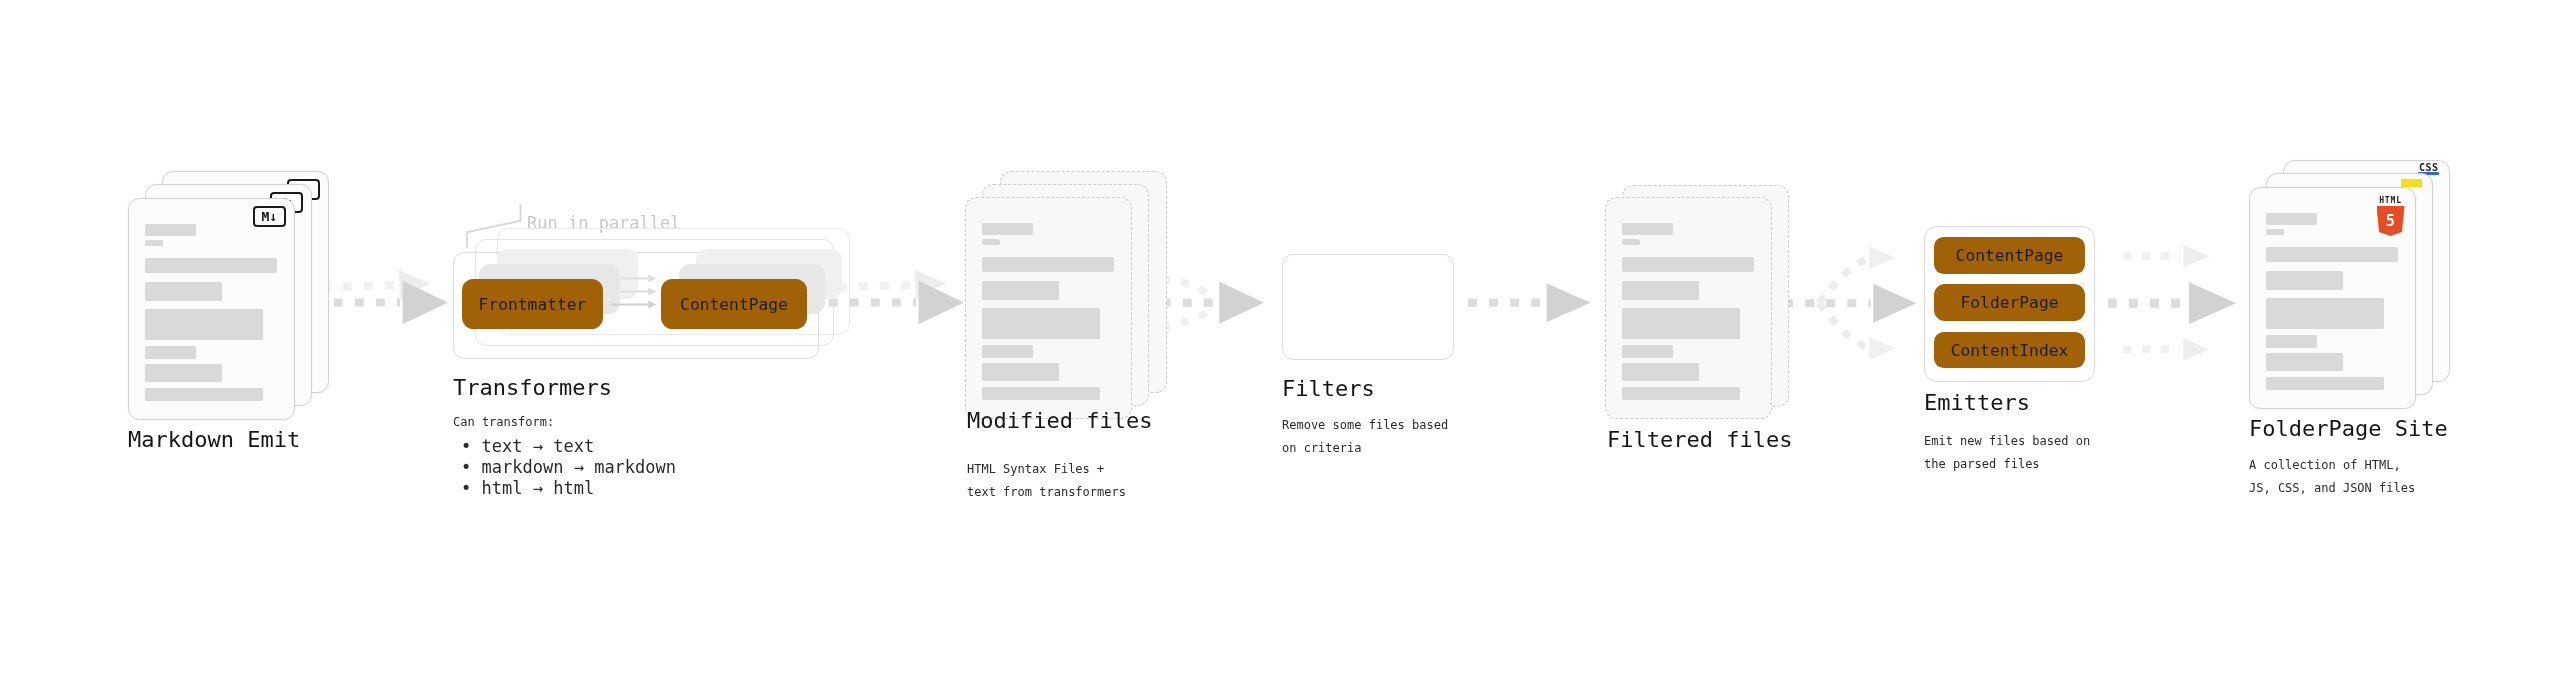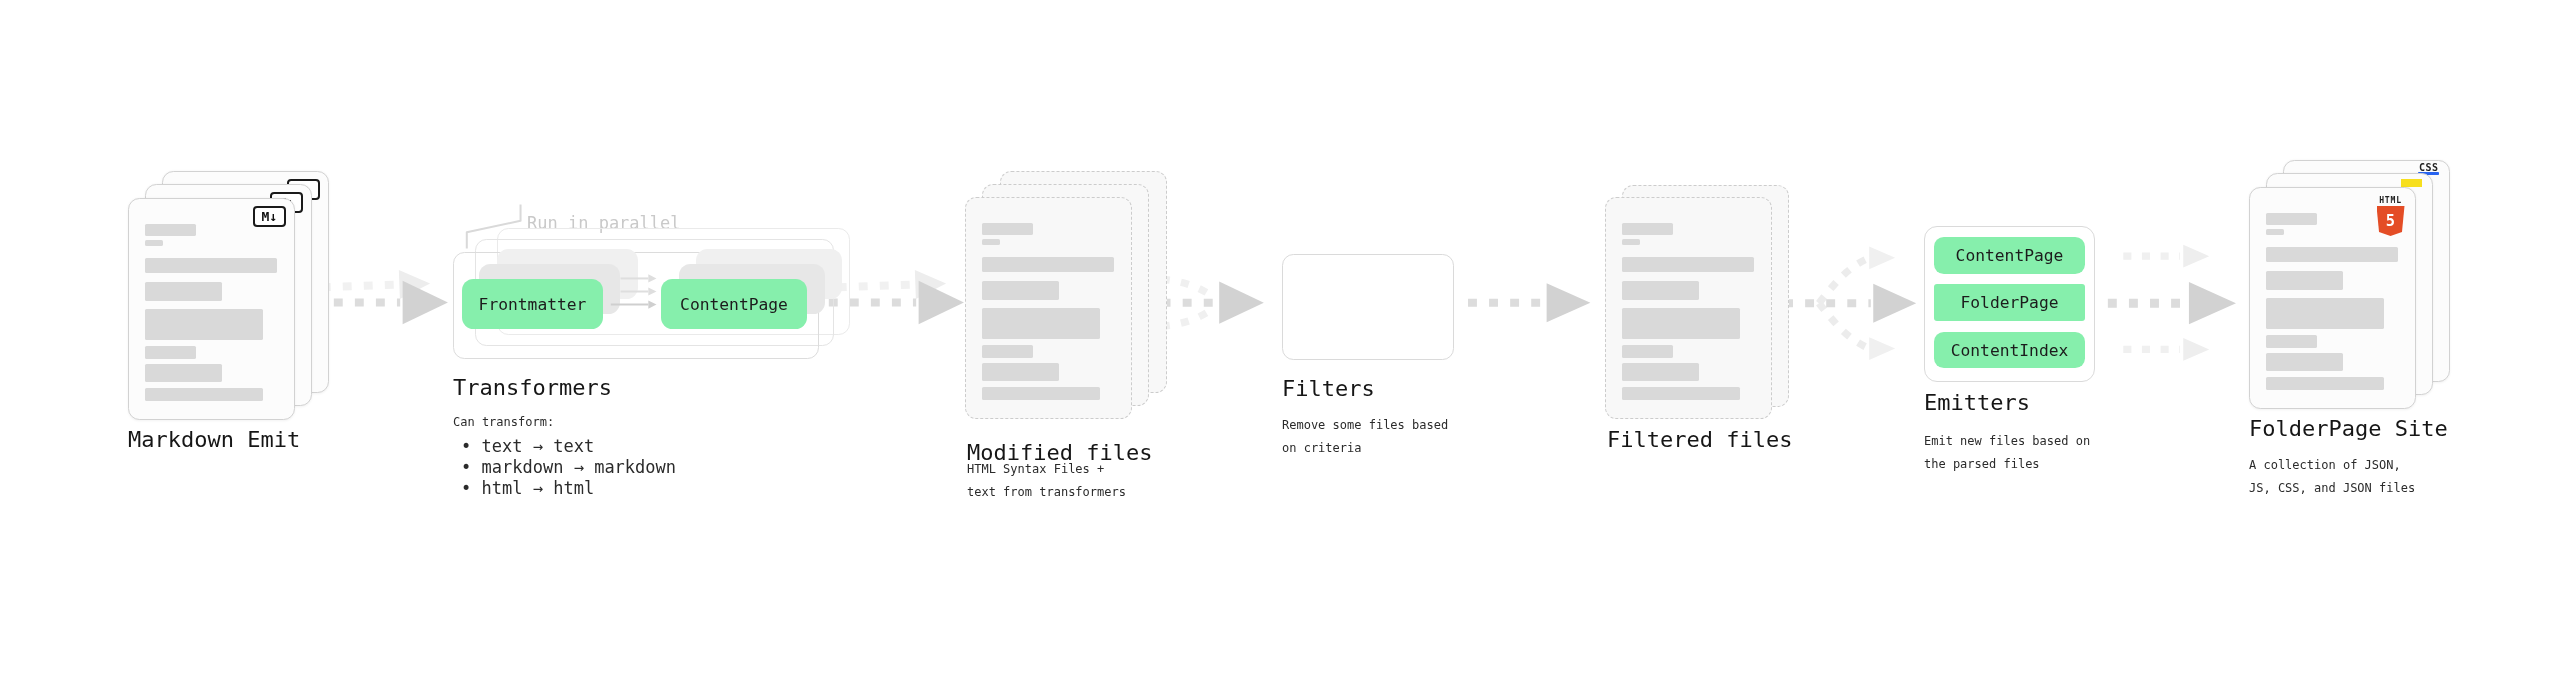--- a/index.html
+++ b/index.html
@@ -41,21 +41,21 @@
   .desc .line{white-space:nowrap;}
   .bullets{position:absolute;font-size:17px;line-height:21px;color:#2b2b2b;}
   .bullets .line{padding-left:8.1px;white-space:nowrap;}
   .annotation{position:absolute;font-size:17px;color:#c9c9c9;white-space:nowrap;}
   
   .frame{position:absolute;border-radius:11.4px;box-sizing:border-box;background:transparent;}
   .frame.b1{border:1.6px solid #dcdcdc;}
   .frame.b2{border:1.6px solid #e4e4e4;}
   .frame.b3{border:1.6px solid #eaeaea;}
   .frame.filled{background:#ffffff;border:1.6px solid #dadada;}
-  .pill{position:absolute;background:#86efac;border-radius:11.4px;display:flex;align-items:center;
+  .pill{position:absolute;background:#a16207;border-radius:11.4px;display:flex;align-items:center;
     justify-content:center;font-size:16.3px;color:#1c1c1c;white-space:nowrap;}
   .pill.ghost1{background:#e7e7e7;}
   .pill.ghost2{background:#f0f0f0;}
 </style>
 </head>
 <body>
 
 <div class="canvas">
 
   <svg class="abs" style="left:307px;top:258px" width="154" height="89" viewBox="0 0 190 110">
@@ -167,21 +167,21 @@
       <span></span>
         <span></span>
         <span></span>
         <span></span>
         <span></span>
         <span></span>
         <span></span>
         <span></span>
     </div>
   </div>
-  <div class="sec-title" style="left:967px;top:440px">Modified files</div>
+  <div class="sec-title" style="left:967px;top:408px">Modified files</div>
   <div class="desc" style="left:967px;top:458px">
     <div class="line">HTML Syntax Files +</div>
     <div class="line">text from transformers</div>
   </div>
 
   <div class="frame filled" style="left:1282px;top:254px;width:172px;height:106px"></div>
   <div class="sec-title" style="left:1282px;top:376px">Filters</div>
   <div class="desc" style="left:1282px;top:414px">
     <div class="line">Remove some files based</div>
     <div class="line">on criteria</div>
@@ -197,21 +197,21 @@
         <span></span>
         <span></span>
         <span></span>
         <span></span>
     </div>
   </div>
   <div class="sec-title" style="left:1607px;top:427px">Filtered files</div>
 
   <div class="frame filled" style="left:1924px;top:226px;width:171px;height:156px;border-radius:13px"></div>
   <div class="pill" style="left:1934px;top:237px;width:151px;height:37px;border-radius:9.8px">ContentPage</div>
-  <div class="pill" style="left:1934px;top:284px;width:151px;height:37px;border-radius:3px">FolderPage</div>
+  <div class="pill" style="left:1934px;top:284px;width:151px;height:37px;border-radius:11px">FolderPage</div>
   <div class="pill" style="left:1934px;top:332px;width:151px;height:36px;border-radius:9.8px">ContentIndex</div>
   <div class="sec-title" style="left:1924px;top:390px">Emitters</div>
   <div class="desc" style="left:1924px;top:430px">
     <div class="line">Emit new files based on</div>
     <div class="line">the parsed files</div>
   </div>
 
   <div class="card solid" style="left:2283px;top:160px">
     <div class="css-badge">
       <div class="css-word">CSS</div>
@@ -232,18 +232,18 @@
         <span></span>
         <span></span>
         <span></span>
         <span></span>
         <span></span>
         <span></span>
     </div>
   </div>
   <div class="sec-title" style="left:2249px;top:416px">FolderPage Site</div>
   <div class="desc" style="left:2249px;top:454px">
-    <div class="line">A collection of JSON,</div>
+    <div class="line">A collection of HTML,</div>
     <div class="line">JS, CSS, and JSON files</div>
   </div>
 
 </div>
 
 
 </body></html>

